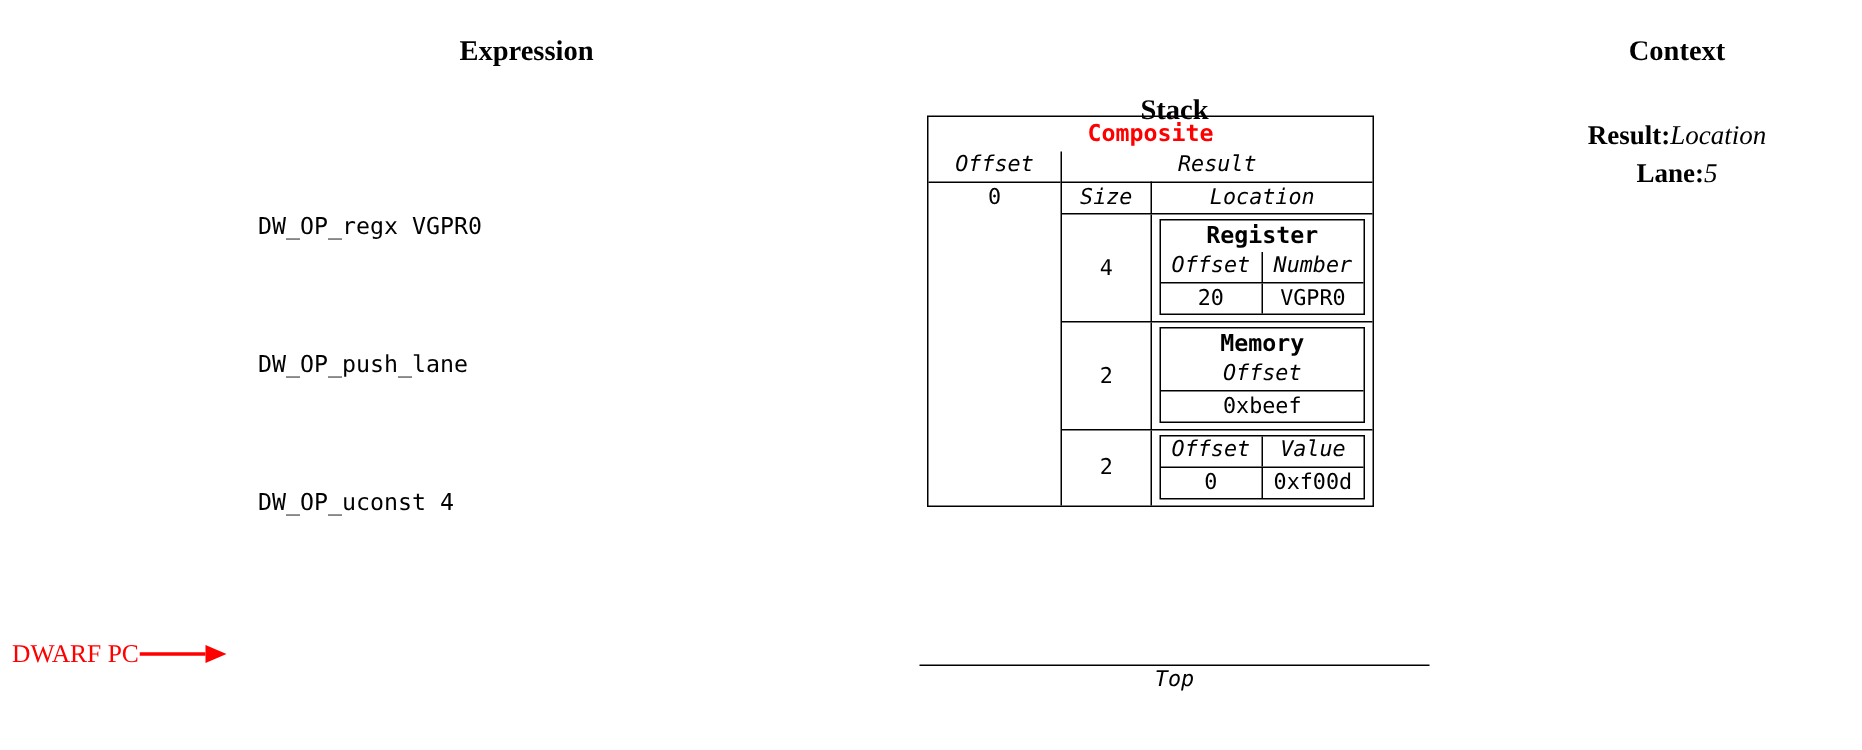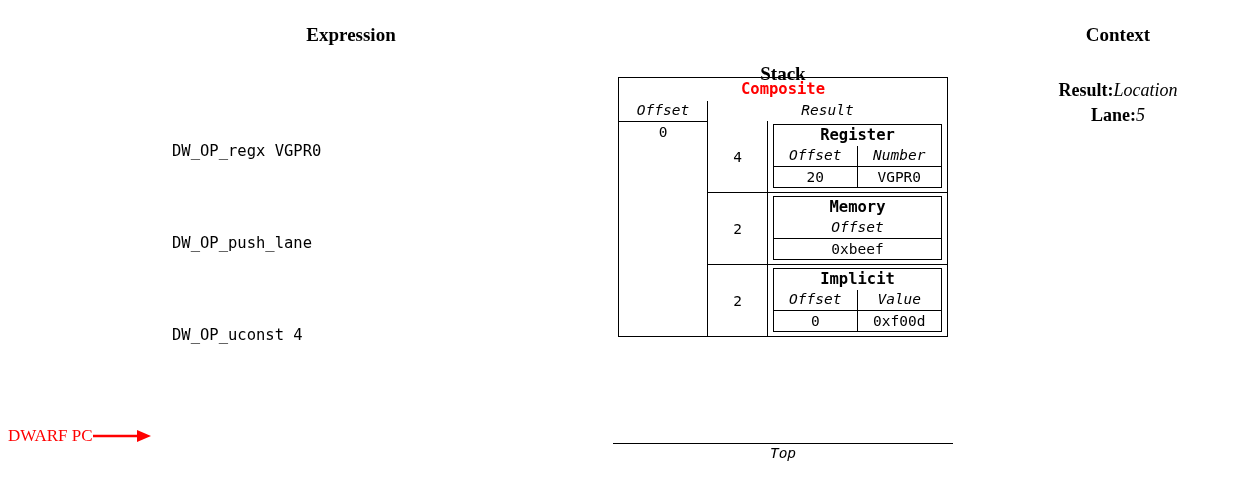--- a/index.html
+++ b/index.html
@@ -57,21 +57,21 @@
   #dwarf-pc .pc-arrow {
     display: block;
     margin-left: 0px;
   }
 
   
   #stack-table {
     position: absolute;
     left: 618px;
     top: 77px;
-    width: 330px;
+    width: 298px;
     border: 1.5px solid #000;
     box-sizing: border-box;
     font-family: "DejaVu Sans Mono", "Liberation Mono", monospace;
     font-size: 14.5px;
   }
   .composite-title {
     text-align: center;
     color: #ff0000;
     font-weight: bold;
     font-size: 15.5px;
@@ -256,20 +256,24 @@
 
     <div class="offset-col">
       <div class="offset-head">Offset</div>
       <div class="offset-val">0</div>
       <div class="offset-filler"></div>
     </div>
 
     <div class="parts-col">
       <div class="parts-head">Result</div>
 
+      <div class="parts-subhead">
+        <div class="sub-size">Size</div>
+        <div class="sub-location">Location</div>
+      </div>
 
       <div class="part-row">
         <div class="part-size">4</div>
         <div class="part-loc">
           <div class="loc-box">
             <div class="loc-title">Register</div>
             <div class="loc-fields">
               <div class="loc-field div">Offset</div>
               <div class="loc-field">Number</div>
             </div>
@@ -293,21 +297,20 @@
               <div class="loc-value">0xbeef</div>
             </div>
           </div>
         </div>
       </div>
 
       <div class="part-row">
         <div class="part-size">2</div>
         <div class="part-loc">
           <div class="loc-box">
-            <div class="loc-title">Implicit</div>
             <div class="loc-fields">
               <div class="loc-field div">Offset</div>
               <div class="loc-field">Value</div>
             </div>
             <div class="loc-values">
               <div class="loc-value div">0</div>
               <div class="loc-value">0xf00d</div>
             </div>
           </div>
         </div>

